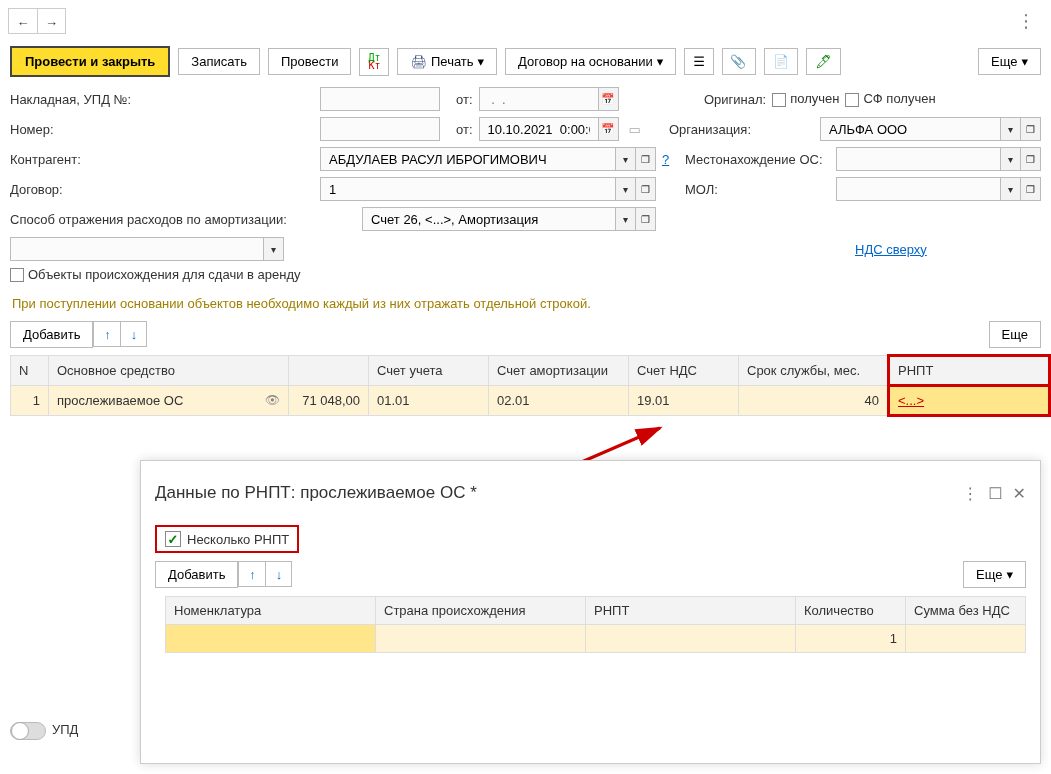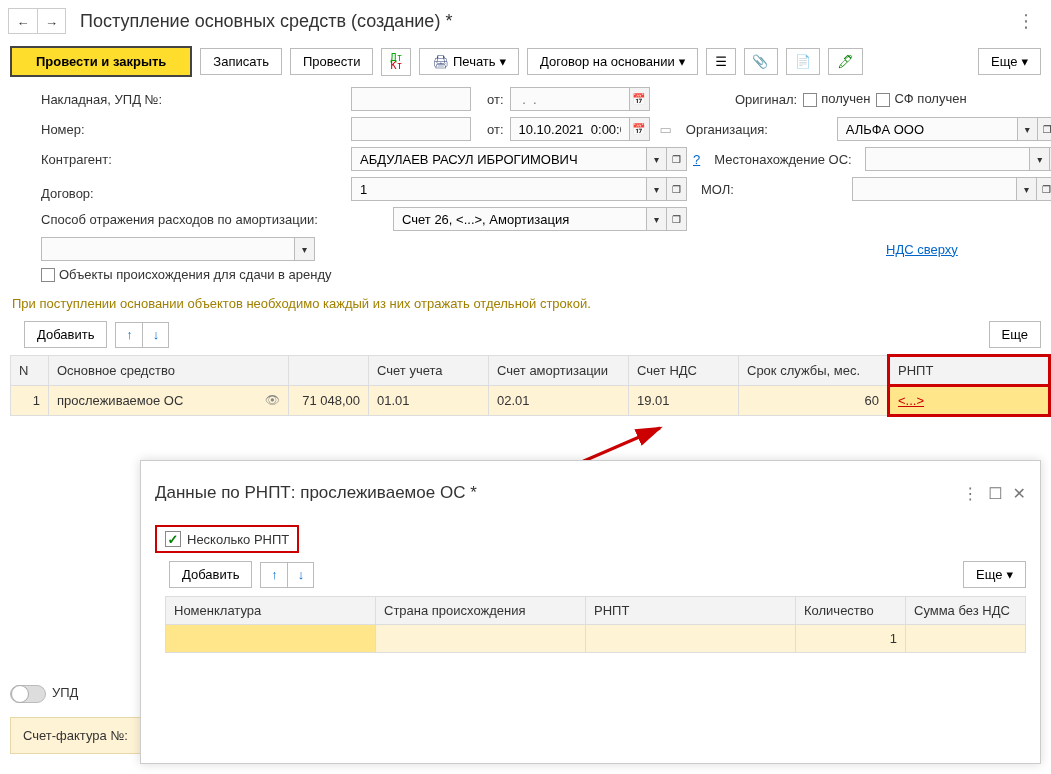--- a/index.html
+++ b/index.html
@@ -20,37 +20,37 @@
   .nav-btn { width: 28px; height: 24px; display: flex; align-items: center; justify-content: center; cursor: pointer; background: #fff; }
   .nav-btn + .nav-btn { border-left: 1px solid #ccc; }
   .title { font-size: 18px; margin-left: 10px; }
   .more-v { margin-left: auto; padding: 4px 8px; cursor: pointer; color: #777; font-size: 18px; }
   .ribbon { display: flex; align-items: center; gap: 8px; padding: 6px 10px; flex-wrap: wrap; }
   .btn {
     background: #fff; border: 1px solid #bbb; padding: 5px 12px; cursor: pointer;
     display: inline-flex; align-items: center; gap: 4px; white-space: nowrap;
     font-size: 13px;
   }
-  .btn.primary { background: #ffdd2d; border: 2px solid #444; font-weight: bold; padding: 6px 24px;}
+  .btn.primary { background: #ffdd2d; border: 2px solid #444; font-weight: bold; padding: 6px 13px;}
   .btn-ic { padding: 5px 8px; }
-  .form-area { padding: 4px 10px; margin-left: 31px; }
+  .form-area { padding: 4px 10px; }
   .row { display: flex; align-items: center; margin-bottom: 6px; }
   .lbl { width: 310px; }
   .lbl.sm { width: auto; margin-right: 6px; }
   .fld {
     border: 1px solid #bbb; background: #fbfbfb; height: 24px; padding: 2px 6px;
     display: flex; align-items: center; flex: 0 0 auto;
   }
   .fld input { border: none; background: transparent; outline: none; width: 100%; font-size: 13px; }
   .picker { display: flex; }
   .picker .btn-mini { width: 20px; height: 24px; border: 1px solid #bbb; border-left: none; background: #f3f3f3; display:flex; align-items:center; justify-content:center; font-size:10px; cursor:pointer;}
   .right-col { display:flex; align-items:center; gap: 6px; margin-left: 14px; }
   .chk { width:14px; height:14px; border:1px solid #888; display:inline-block; vertical-align:middle; margin-right:4px; cursor:pointer;}
   .hint { color:#a08000; padding: 4px 12px; }
-  .tbl-toolbar { display:flex; align-items:center; gap:8px; padding: 6px 10px; margin-left: 14px; }
+  .tbl-toolbar { display:flex; align-items:flex-start; gap:0; padding: 6px 10px; }
   .arrow-grp { display:flex; border:1px solid #bbb; }
   .arrow-grp span { width:26px; height:24px; display:flex; align-items:center; justify-content:center; cursor:pointer;}
   .arrow-grp span + span { border-left: 1px solid #bbb; }
   table { border-collapse: collapse; width: calc(100% - 10px); margin-left:10px;}
   th, td { border: 1px solid #ddd; padding: 6px 8px; text-align: left; font-weight: normal; }
   th { background: #f3f3f3; }
   tr.sel td { background: #fff3d6; }
   .rnpt-head { border: 3px solid #c00 !important; }
   .rnpt-cell { border: 3px solid #c00 !important; background: #ffe68a !important;}
   .num { text-align: right; }
@@ -80,21 +80,20 @@
   .print-ic::before { content:"🖨"; color:#347;}
 </style>
 </head>
 <body>
 
 <div class="header-bar">
   <div class="nav-grp">
     <div class="nav-btn">←</div>
     <div class="nav-btn">→</div>
   </div>
-  <div class="title">Поступление основных средств (создание) *</div>
   <div class="more-v">⋮</div>
 </div>
 
 <div class="ribbon">
   <button class="btn primary">Провести и закрыть</button>
   <button class="btn">Записать</button>
   <button class="btn">Провести</button>
   <button class="btn btn-ic">
       <span class="dkt"><span class="d">Дт</span><br><span class="k">Кт</span></span>
     </button>
@@ -186,21 +185,21 @@
         <div class="fld" style="width:165px">
             <input style="">
           </div>
         <div class="btn-mini">▾</div>
         <div class="btn-mini">❐</div>
       </div>
     </div>
   </div>
 
   <div class="row">
-    <div style="display:flex; align-items:flex-end; width:680px;">
+    <div style="display:flex; align-items:center; width:680px;">
       <span class="lbl">Договор:</span>
       <div class="picker">
         <div class="fld" style="width:296px">
             <input value="1" style="">
           </div>
         <div class="btn-mini">▾</div>
         <div class="btn-mini">❐</div>
       </div>
     </div>
     <div class="right-col">
@@ -279,38 +278,37 @@
     <tr class="sel">
       <td class="num">1</td>
       <td>
         <span>прослеживаемое ОС</span>
         <span class="eye" style="float:right">👁</span>
       </td>
       <td class="num">71 048,00</td>
       <td>01.01</td>
       <td>02.01</td>
       <td>19.01</td>
-      <td class="num">60</td>
+      <td class="num">40</td>
       <td class="rnpt-cell"><a style="color:#c00">&lt;...&gt;</a></td>
     </tr>
   </tbody>
 </table>
 
 <svg class="arrow-annot" width="220" height="80">
   <defs>
       <marker id="ah" markerWidth="10" markerHeight="10" refX="8" refY="3" orient="auto">
         <path d="M0,0 L0,6 L9,3 z" fill="#c00"></path>
       </marker>
     </defs>
   <line x1="80" y1="60" x2="200" y2="8" stroke="#c00" stroke-width="3" marker-end="url(#ah)"></line>
 </svg>
 
 <div style="position:absolute; left:10px; bottom:20px;">
   <div style="margin-bottom:14px"><span class="toggle"></span><span>УПД</span></div>
-  <div class="sf-tab"><span>Счет-фактура №:</span></div>
 </div>
 
 <div class="popup">
   <div class="popup-head">
     <div class="popup-title">Данные по РНПТ: прослеживаемое ОС *</div>
     <div class="popup-ctrls">
       <span>⋮</span>
       <span>☐</span>
       <span>✕</span>
     </div>

